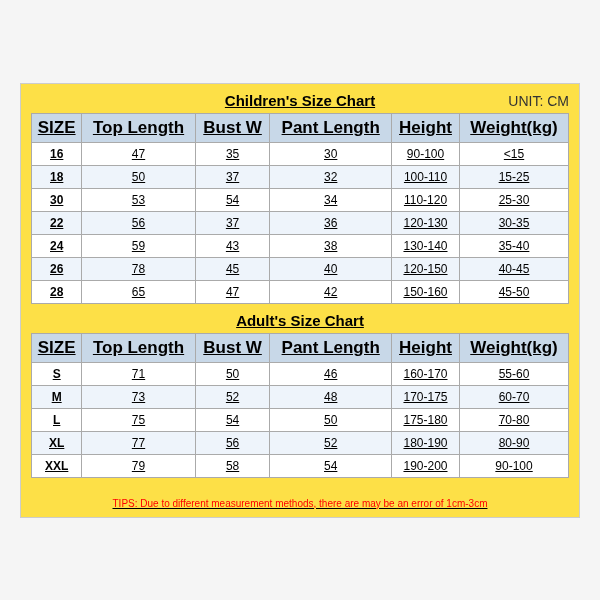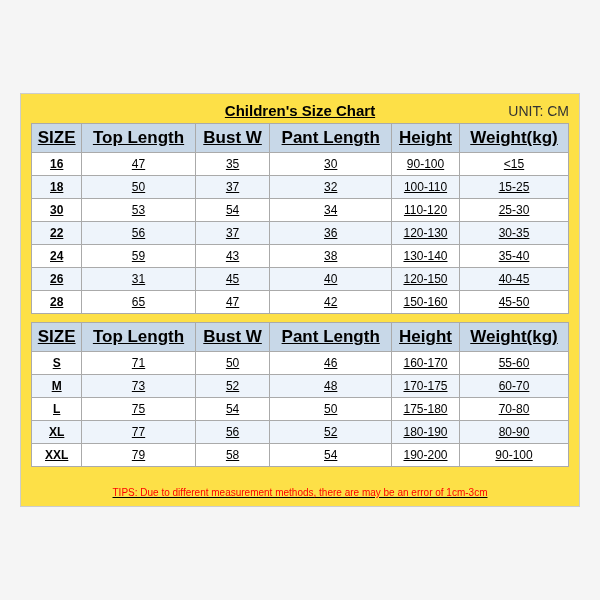--- a/index.html
+++ b/index.html
@@ -132,39 +132,42 @@
         <tr>
           <td>24</td>
           <td>59</td>
           <td>43</td>
           <td>38</td>
           <td>130-140</td>
           <td>35-40</td>
         </tr>
         <tr>
           <td>26</td>
-          <td>31</td>
+          <td>78</td>
           <td>45</td>
           <td>40</td>
           <td>120-150</td>
           <td>40-45</td>
         </tr>
         <tr>
           <td>28</td>
           <td>65</td>
           <td>47</td>
           <td>42</td>
           <td>150-160</td>
           <td>45-50</td>
         </tr>
       </tbody>
   </table>
 
   <div class="spacer"></div>
 
+  <div class="section-title-row">
+    <span class="section-title">Adult's Size Chart</span>
+  </div>
 
   <table>
     <thead>
       <tr>
 
       <th>SIZE</th>
           <th>Top Length</th>
           <th>Bust W</th>
           <th>Pant Length</th>
           <th>Height</th>

